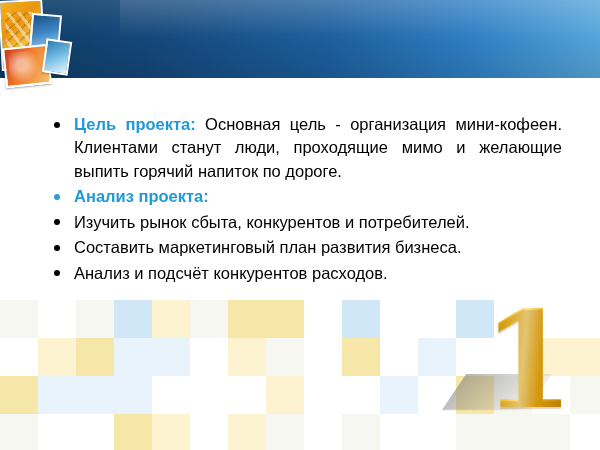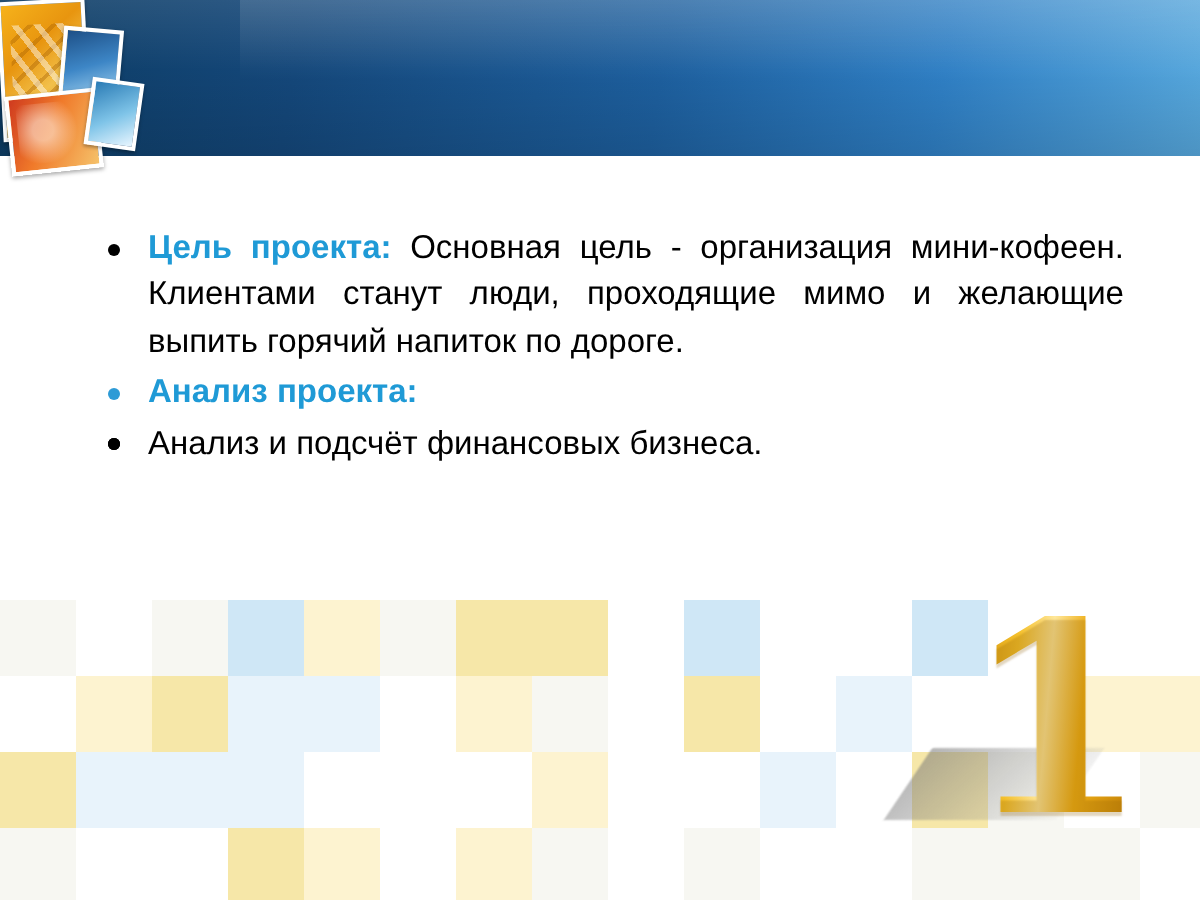--- a/index.html
+++ b/index.html
@@ -295,27 +295,29 @@
         <span class="lead">Цель проекта:</span><span> Основная цель - организация мини-кофеен. Клиентами станут люди, проходящие мимо и желающие выпить горячий напиток по дороге.</span>
       </li>
 
       <li class="bullet blue-dot gap-b">
         <span class="dot"></span>
         <span class="head2">Анализ проекта:</span>
       </li>
 
       <li class="bullet gap-c">
         <span class="dot"></span>
+        <span>Изучить рынок сбыта, конкурентов и потребителей.</span>
       </li>
 
       <li class="bullet gap-c">
         <span class="dot"></span>
+        <span>Составить маркетинговый план развития бизнеса.</span>
       </li>
 
       <li class="bullet">
         <span class="dot"></span>
-        <span>Анализ и подсчёт финансовых бизнеса.</span>
+        <span>Анализ и подсчёт конкурентов расходов.</span>
       </li>
 
     </ul>
   </div>
 
 </div>
 
 </body></html>

